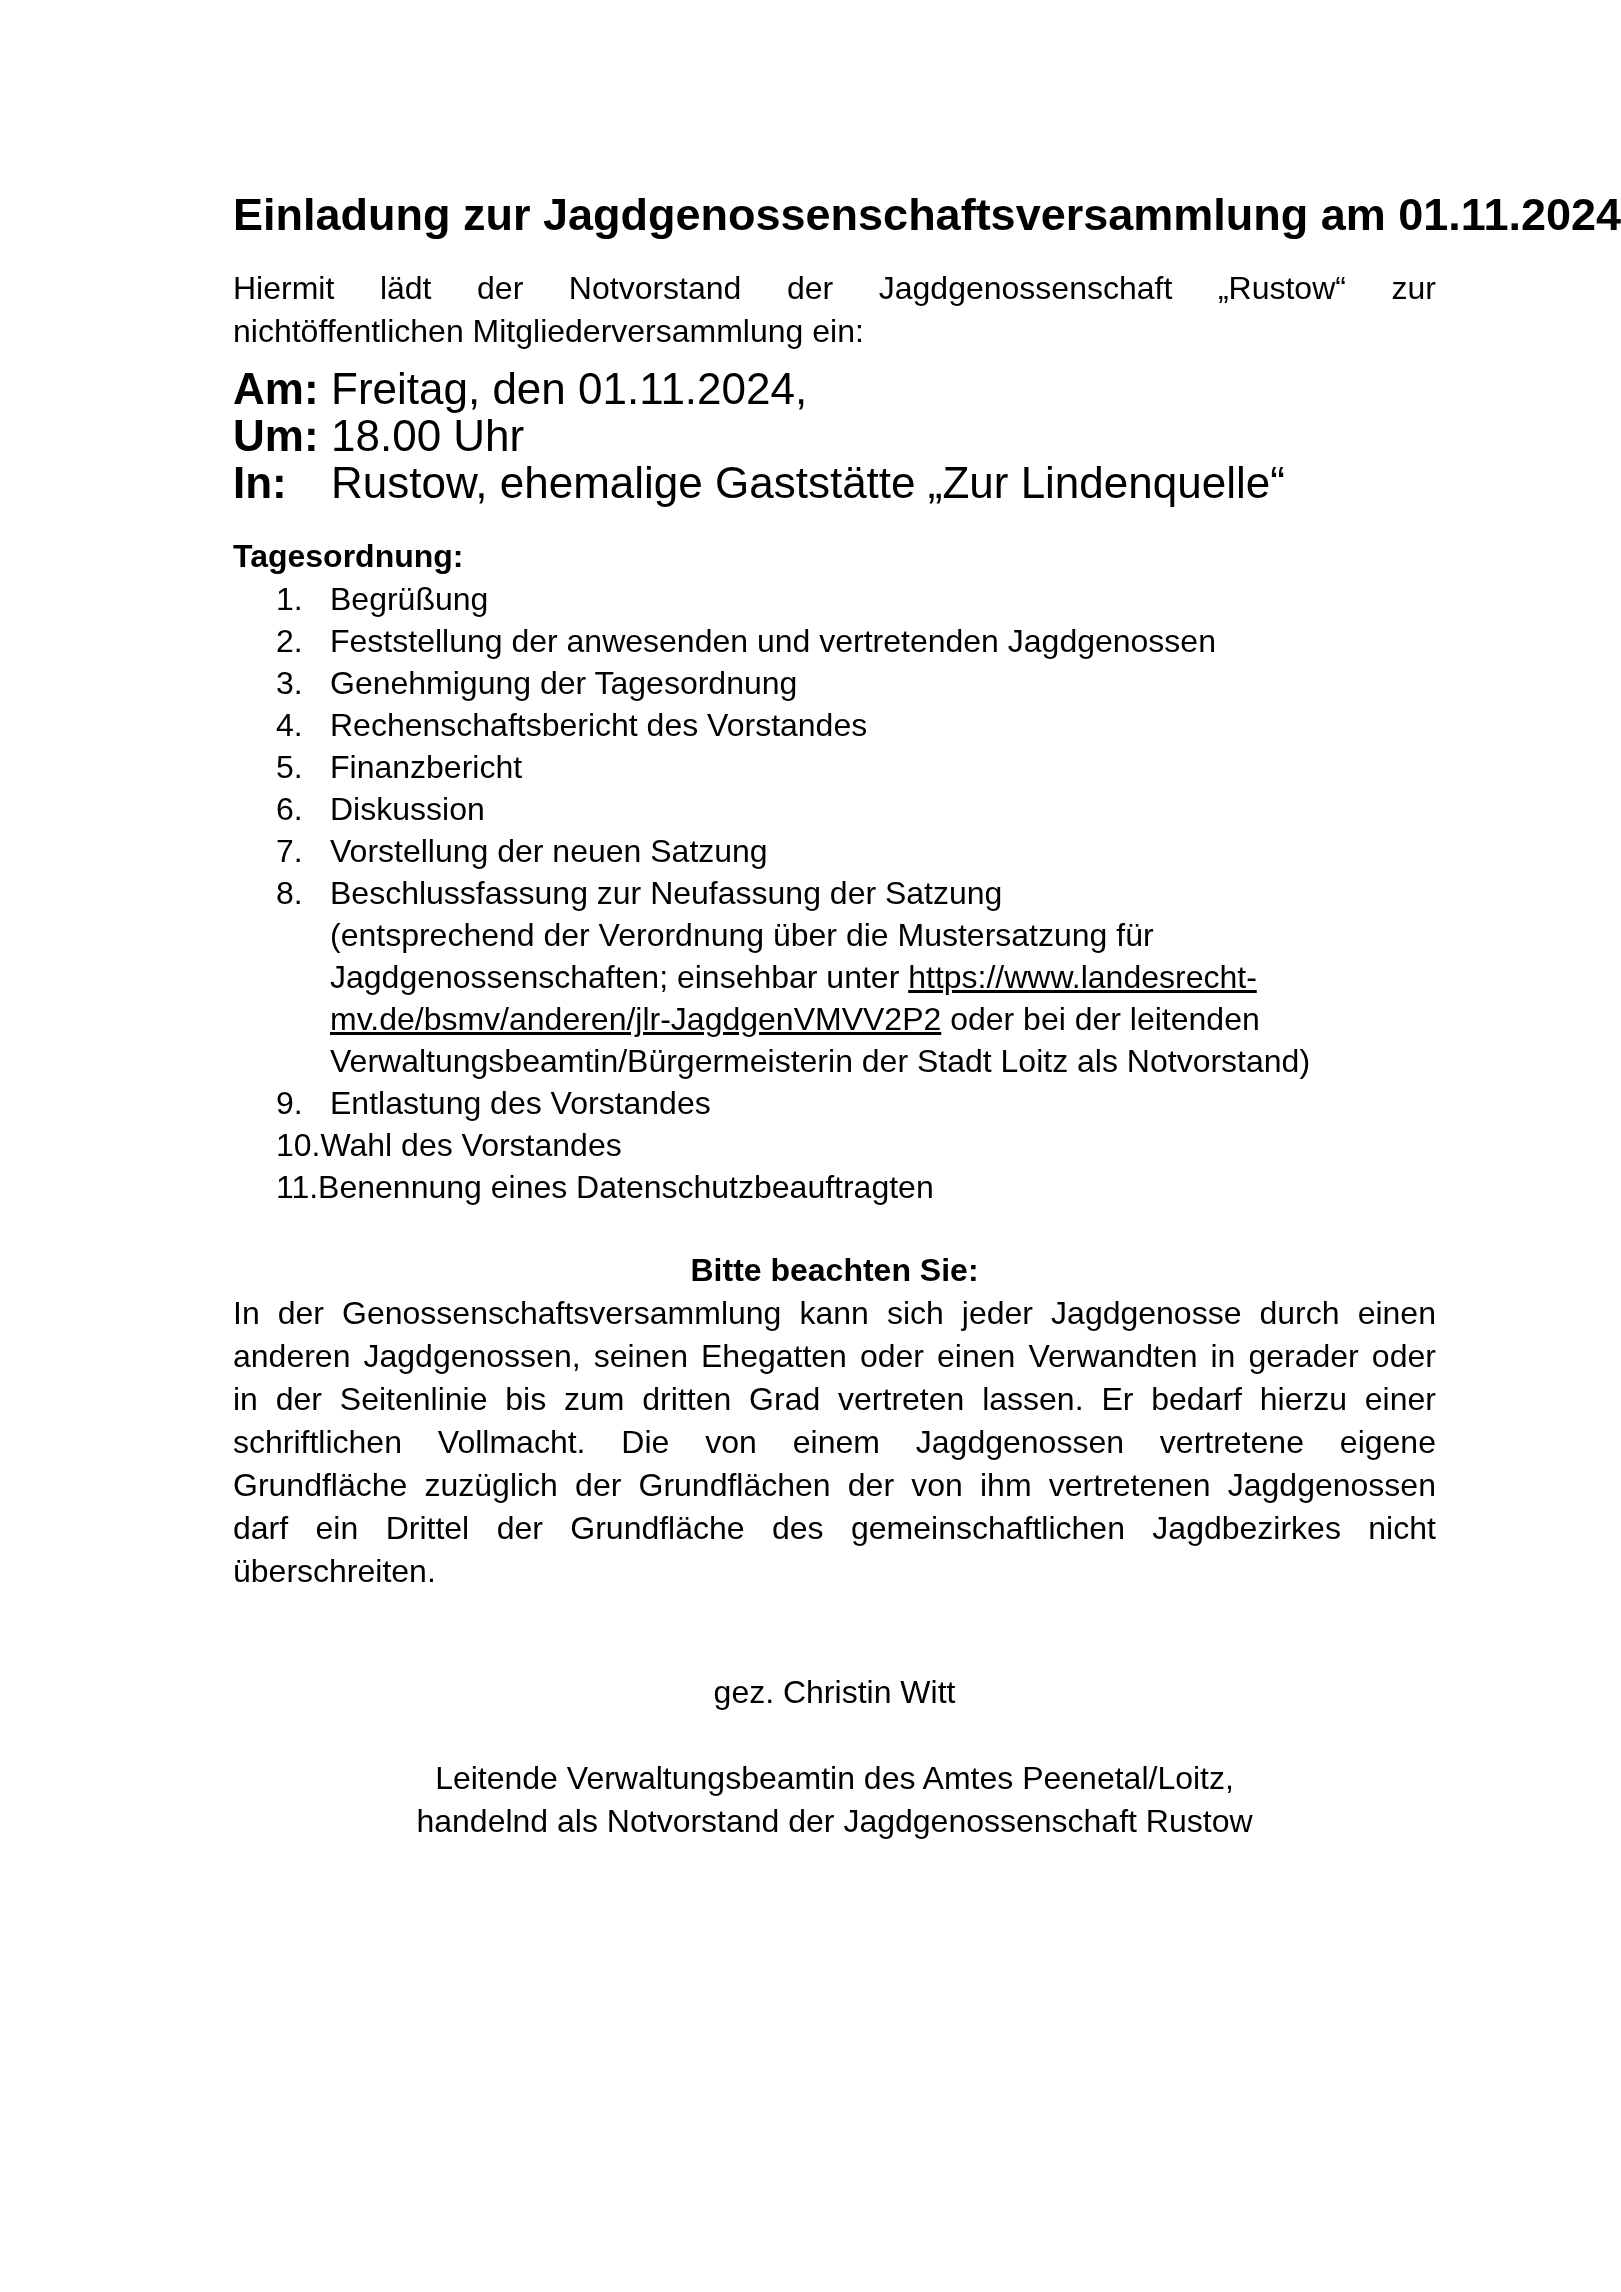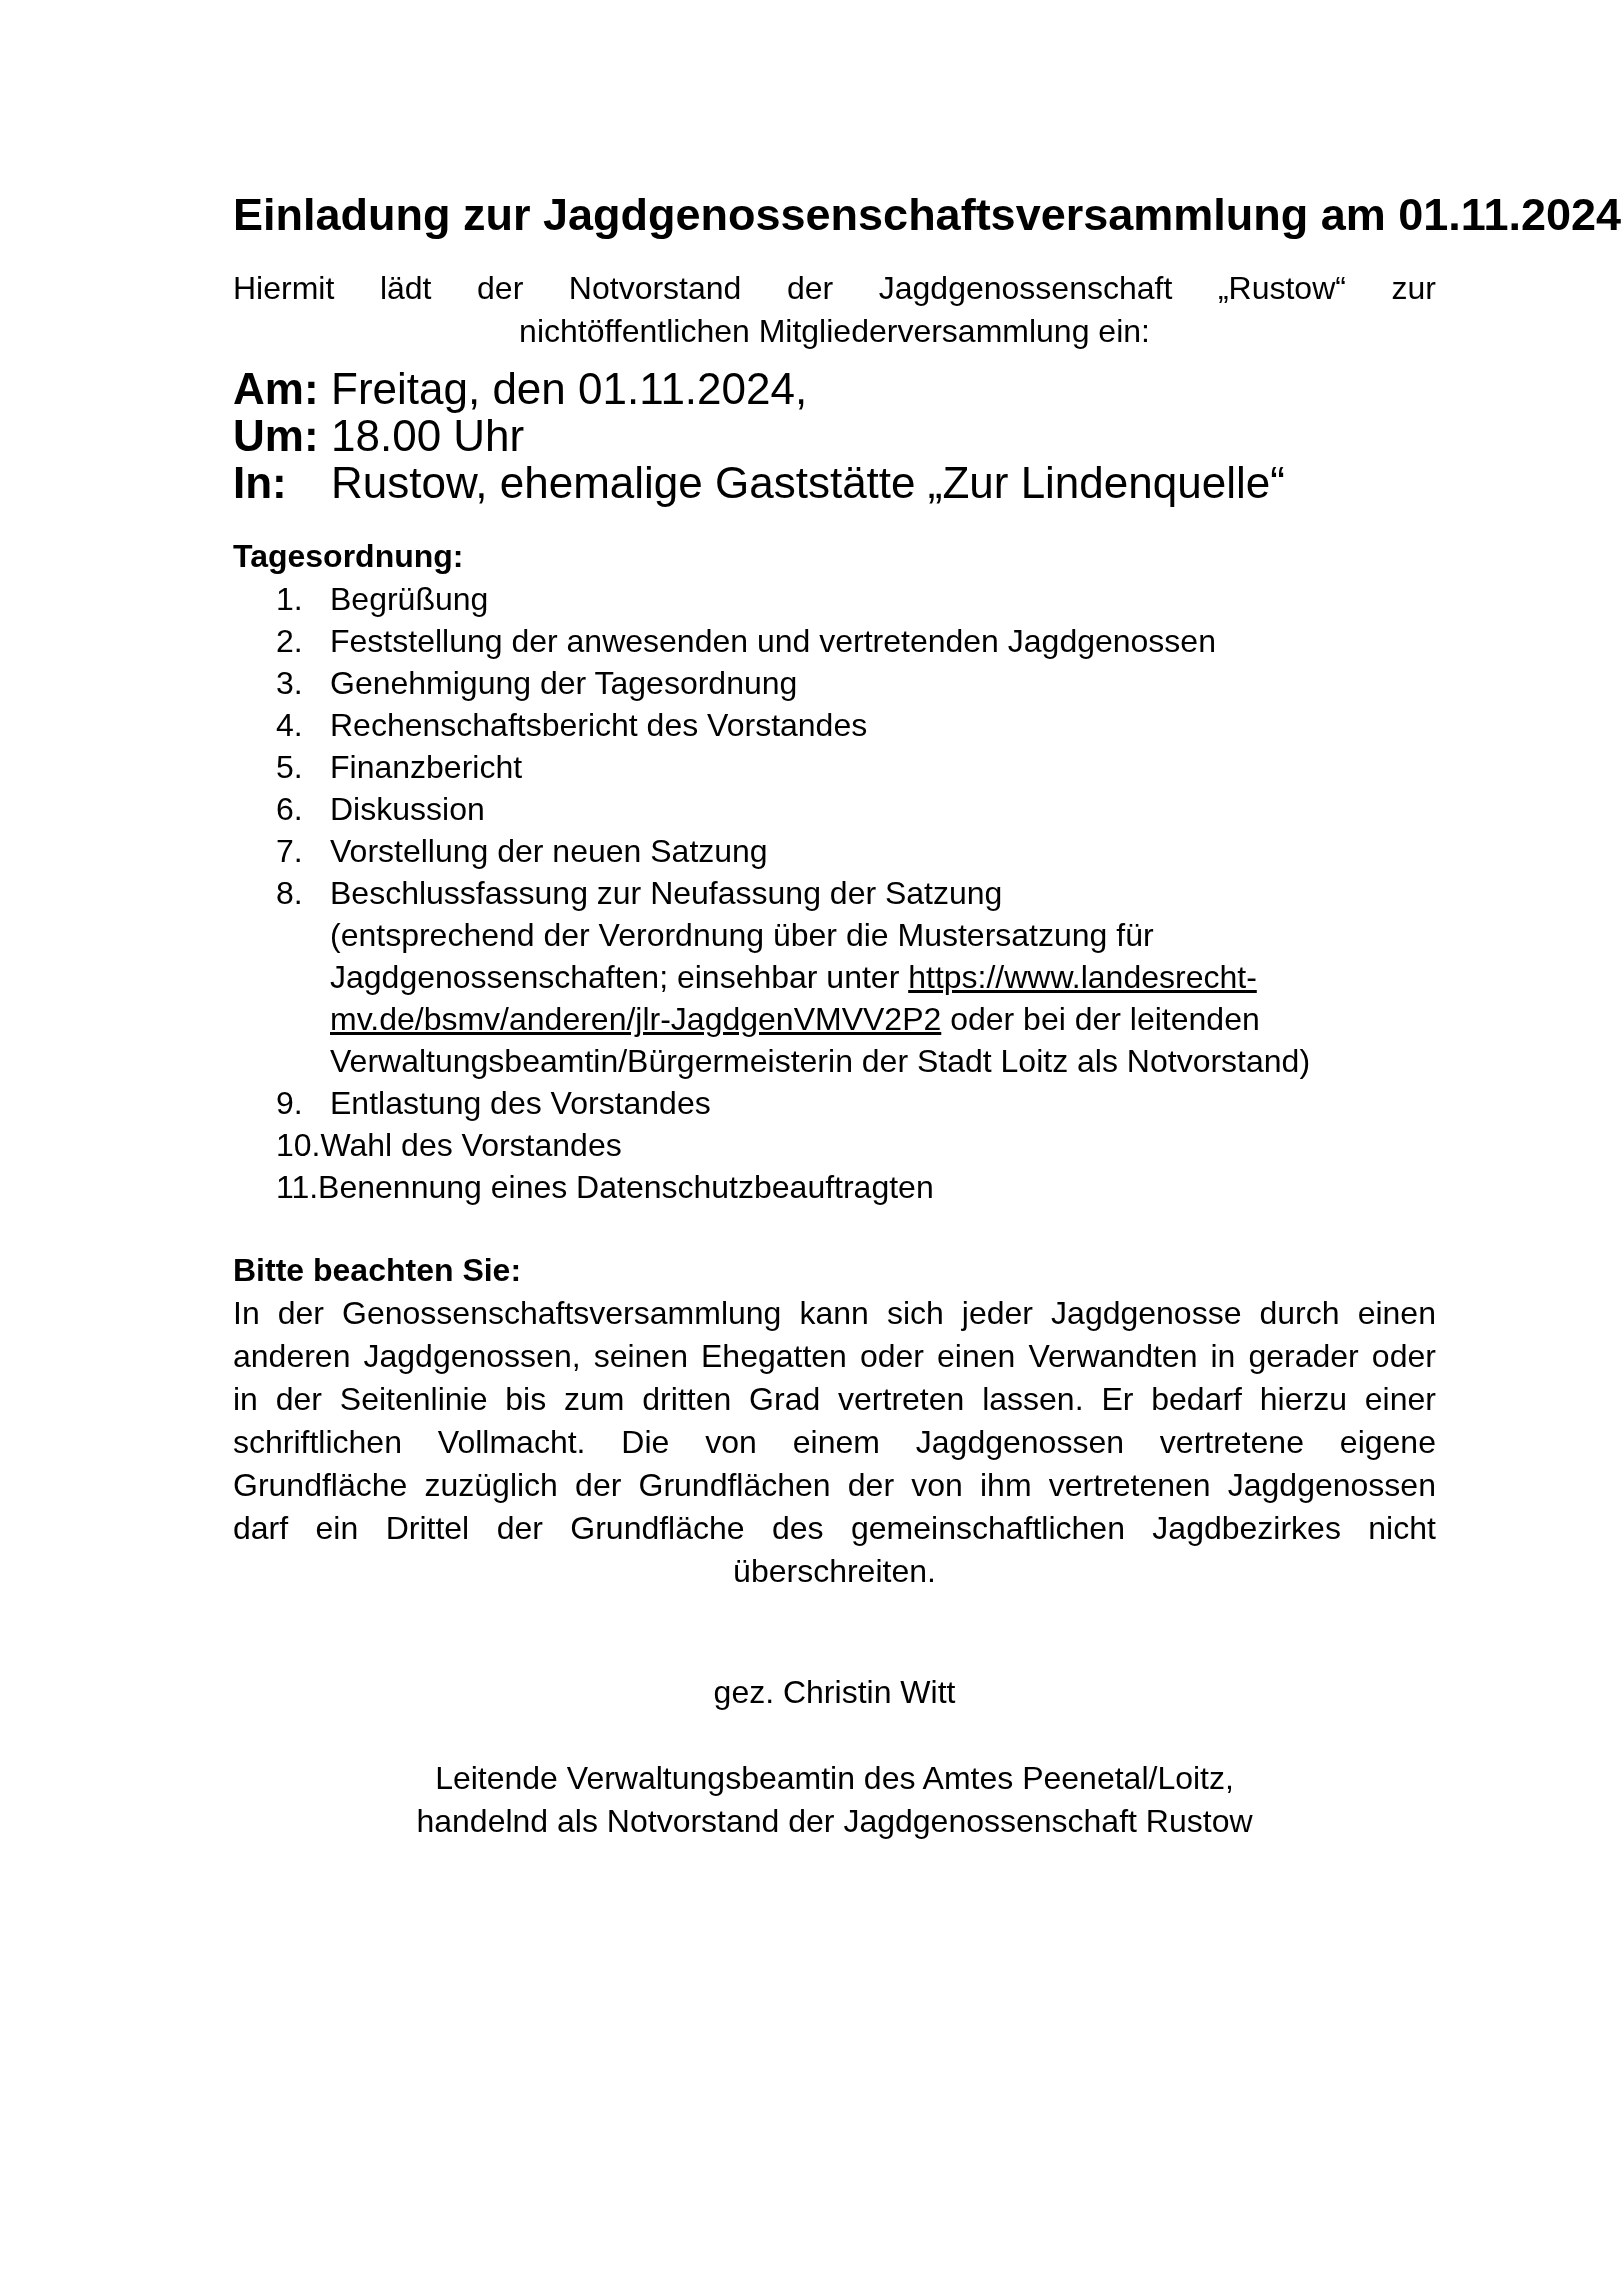--- a/index.html
+++ b/index.html
@@ -33,21 +33,21 @@
   }
 
   .body-text { font-size: 32px; line-height: 43px; }
 
   .jline {
     display: flex;
     justify-content: space-between;
     width: 100%;
   }
   .jline span { white-space: pre; }
-  .lastline { text-align: center; }
+  .lastline { text-align: left; }
 
   .details { margin-top: 11.8px; }
   .drow { display: flex; line-height: 47px; font-size: 44px; }
   .dlabel { flex: 0 0 98px; font-weight: bold; }
   .dvalue { white-space: pre; }
 
   .section-heading {
     font-size: 32px;
     line-height: 43px;
     font-weight: bold;
@@ -56,21 +56,21 @@
   .agenda-heading { margin-top: 29px; }
 
   .agenda { margin-left: 43px; font-size: 32px; line-height: 42px; }
   .arow { display: flex; }
   .anum { flex: 0 0 54px; white-space: pre; }
   .anum.tight { flex: 0 0 auto; }
   .abody { flex: 1 1 auto; }
   .aline span { white-space: pre-wrap; }
   .link { text-decoration: underline; }
 
-  .notice-heading { margin-top: 41px; }
+  .notice-heading { margin-top: 41px; text-align: center; }
 
   .signature { font-size: 32px; line-height: 43px; text-align: center; }
   .sig-name { margin-top: 78px; }
   .sig-block { margin-top: 43px; }
 </style>
 </head>
 <body>
 
 <div class="sheet">
   <div class="content">

